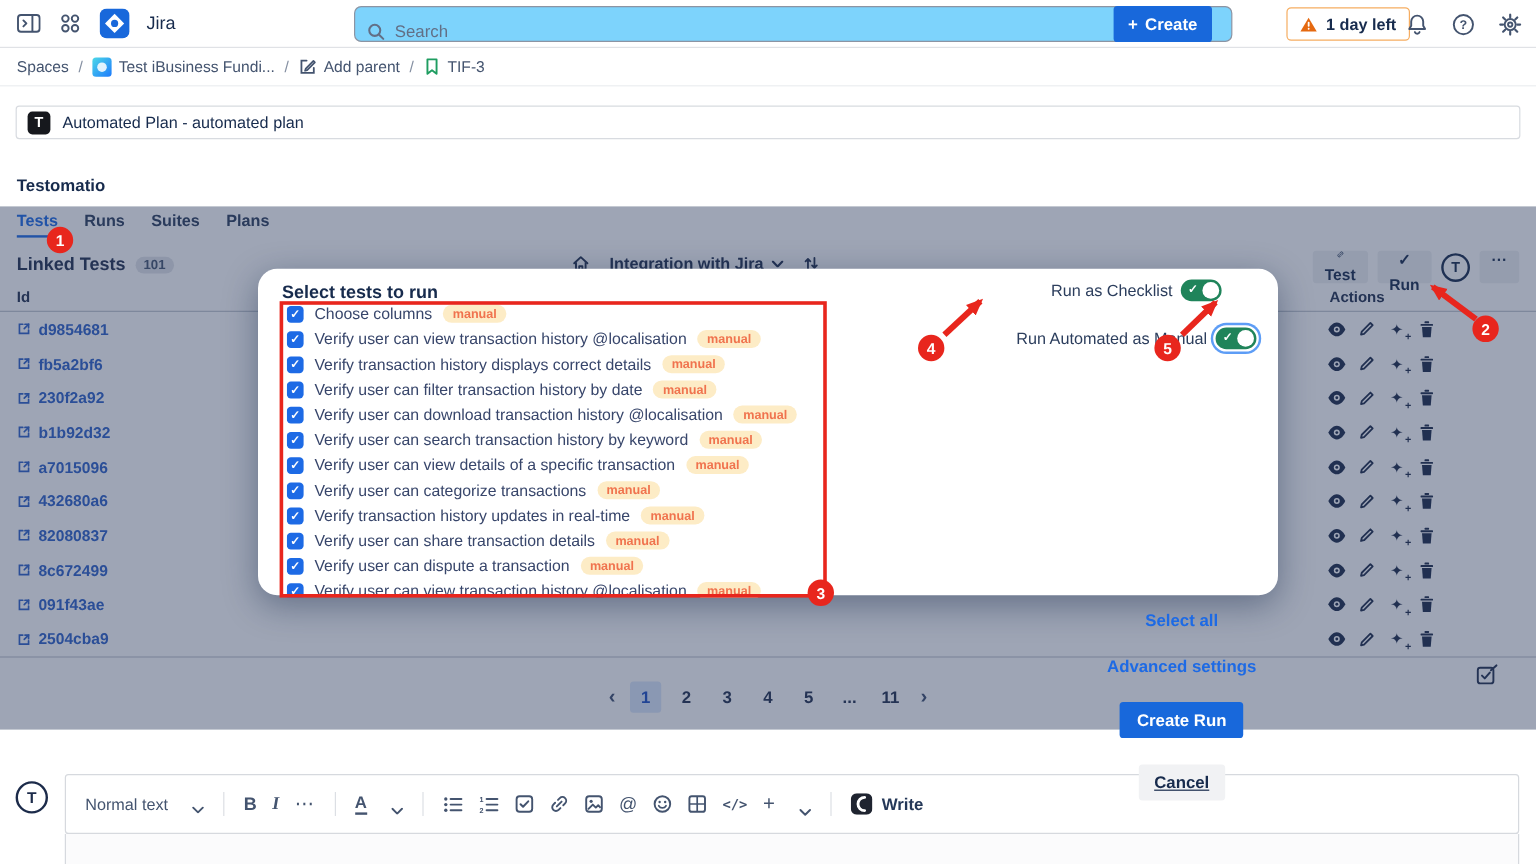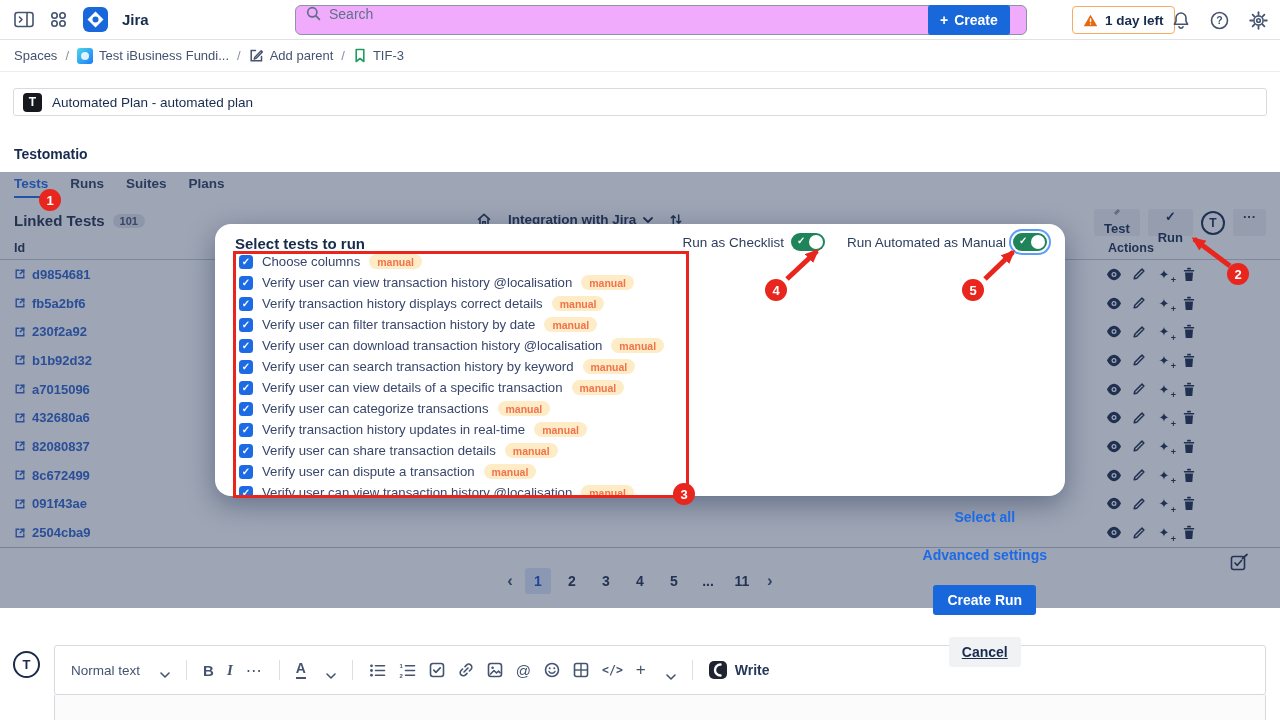--- a/index.html
+++ b/index.html
@@ -2,23 +2,23 @@
 <html><head>
 <meta charset="utf-8">
 <style>
   * { margin:0; padding:0; box-sizing:border-box; }
   html,body { width:1280px; height:720px; }
   body { font-family:"Liberation Sans", sans-serif; background:#fff; position:relative; overflow:hidden; color:#172b4d; }
   svg { display:block; }
 
   
   .topnav { position:absolute; top:0; left:0; right:0; height:40px; border-bottom:1px solid #e0e2e6; background:#fff; display:flex; align-items:center; padding:0 12px; gap:12px; z-index:20; }
-  .appname { font-size:15px; font-weight:700; color:#172b4d; }
+  .appname { font-size:15px; font-weight:400; color:#172b4d; }
   .iconbtn { background:none; border:none; cursor:pointer; display:flex; align-items:center; justify-content:center; padding:2px; }
-  .search { position:absolute; left:295px; top:5px; width:732px; height:30px; border:1px solid #8c94a3; border-radius:6px; background:#f0abfc; display:flex; align-items:flex-start; gap:8px; padding:0 10px; }
+  .search { position:absolute; left:295px; top:5px; width:732px; height:30px; border:1px solid #8c94a3; border-radius:6px; background:#7dd3fc; display:flex; align-items:flex-end; gap:8px; padding:0 10px; }
   .search input { border:none; outline:none; font-size:14px; color:#44546f; width:100%; font-family:inherit; background:transparent; }
   .search input::placeholder { color:#626f86; }
   .createbtn { position:absolute; left:928px; top:5px; height:30px; background:#1868db; color:#fff; border:none; border-radius:3px; font-size:14px; font-weight:600; display:flex; align-items:center; gap:6px; padding:0 12px; cursor:pointer; font-family:inherit; }
   .trial { position:absolute; left:1072px; top:6px; height:28px; border:1px solid #f6ad61; border-radius:4px; background:#fff; display:flex; align-items:center; gap:7px; padding:0 10px; font-size:13.5px; font-weight:700; color:#172b4d; cursor:pointer; }
   .navicons { position:absolute; right:10px; top:0; height:40px; display:flex; align-items:center; gap:16px; }
 
   
   .crumbs { position:absolute; top:40px; left:0; right:0; height:32px; border-bottom:1px solid #eceef0; display:flex; align-items:center; padding:0 14px; gap:8px; font-size:13px; color:#44546f; background:#fff; z-index:19; }
   .crumb { color:#44546f; cursor:pointer; display:flex; align-items:center; gap:6px; }
   .sep::after { content:"/"; color:#8590a2; }
@@ -59,21 +59,21 @@
   .rowsdiv { position:absolute; top:375px; left:0; right:0; border-top:1px solid rgba(23,43,77,.3); }
   .seltool { position:absolute; top:381px; left:1230px; color:#22304f; cursor:pointer; }
   .pager { position:absolute; top:396px; left:0; right:0; display:flex; justify-content:center; align-items:center; gap:8px; font-size:14px; font-weight:600; color:#22304f; }
   .page { min-width:26px; height:26px; border-radius:3px; display:flex; align-items:center; justify-content:center; cursor:pointer; }
   .page.active { background:#dbe7fb; color:#1d4fc4; }
   .pchev { font-size:17px; color:#3e4f70; cursor:pointer; padding:0 4px; }
 
   
   .modal { position:absolute; left:215px; top:224px; width:850px; height:272px; background:#fff; border-radius:16px; box-shadow:0 8px 28px rgba(9,30,66,.4); z-index:50; }
   .mtitle { position:absolute; left:20px; top:11px; font-size:15px; font-weight:700; color:#172b4d; }
-  .mtoggles { position:absolute; right:18px; top:9px; display:flex; gap:22px; align-items:center; }
+  .mtoggles { position:absolute; right:18px; top:9px; display:flex; gap:22px; align-items:center;flex-direction:column; }
   .tog { display:flex; align-items:center; gap:7px; font-size:13.5px; color:#2c3e5d; }
   .switch { width:34px; height:18px; border-radius:10px; background:#1f845a; position:relative; cursor:pointer; }
   .switch::before { content:"✓"; position:absolute; left:6px; top:2px; color:#fff; font-size:10px; font-weight:700; }
   .switch::after { content:""; position:absolute; right:2px; top:2px; width:14px; height:14px; border-radius:50%; background:#fff; }
   .switch.ring { box-shadow:0 0 0 2px #fff, 0 0 0 4px #5d9df6; }
   .mlist { position:absolute; left:24px; top:27px; width:640px; height:247px; overflow:hidden; }
   .mrow { height:21px; display:flex; align-items:center; gap:9px; }
   .cbx { width:14px; height:14px; border-radius:3.5px; background:#1d6ae5; color:#fff; font-size:10px; font-weight:700; display:flex; align-items:center; justify-content:center; flex:none; cursor:pointer; }
   .mlabel { font-size:13.2px; color:#38466b;text-align:center; }
   .badge { background:#fdecc6; color:#f0734e; font-size:10.5px; font-weight:600; border-radius:9px; padding:1.5px 8px; }

